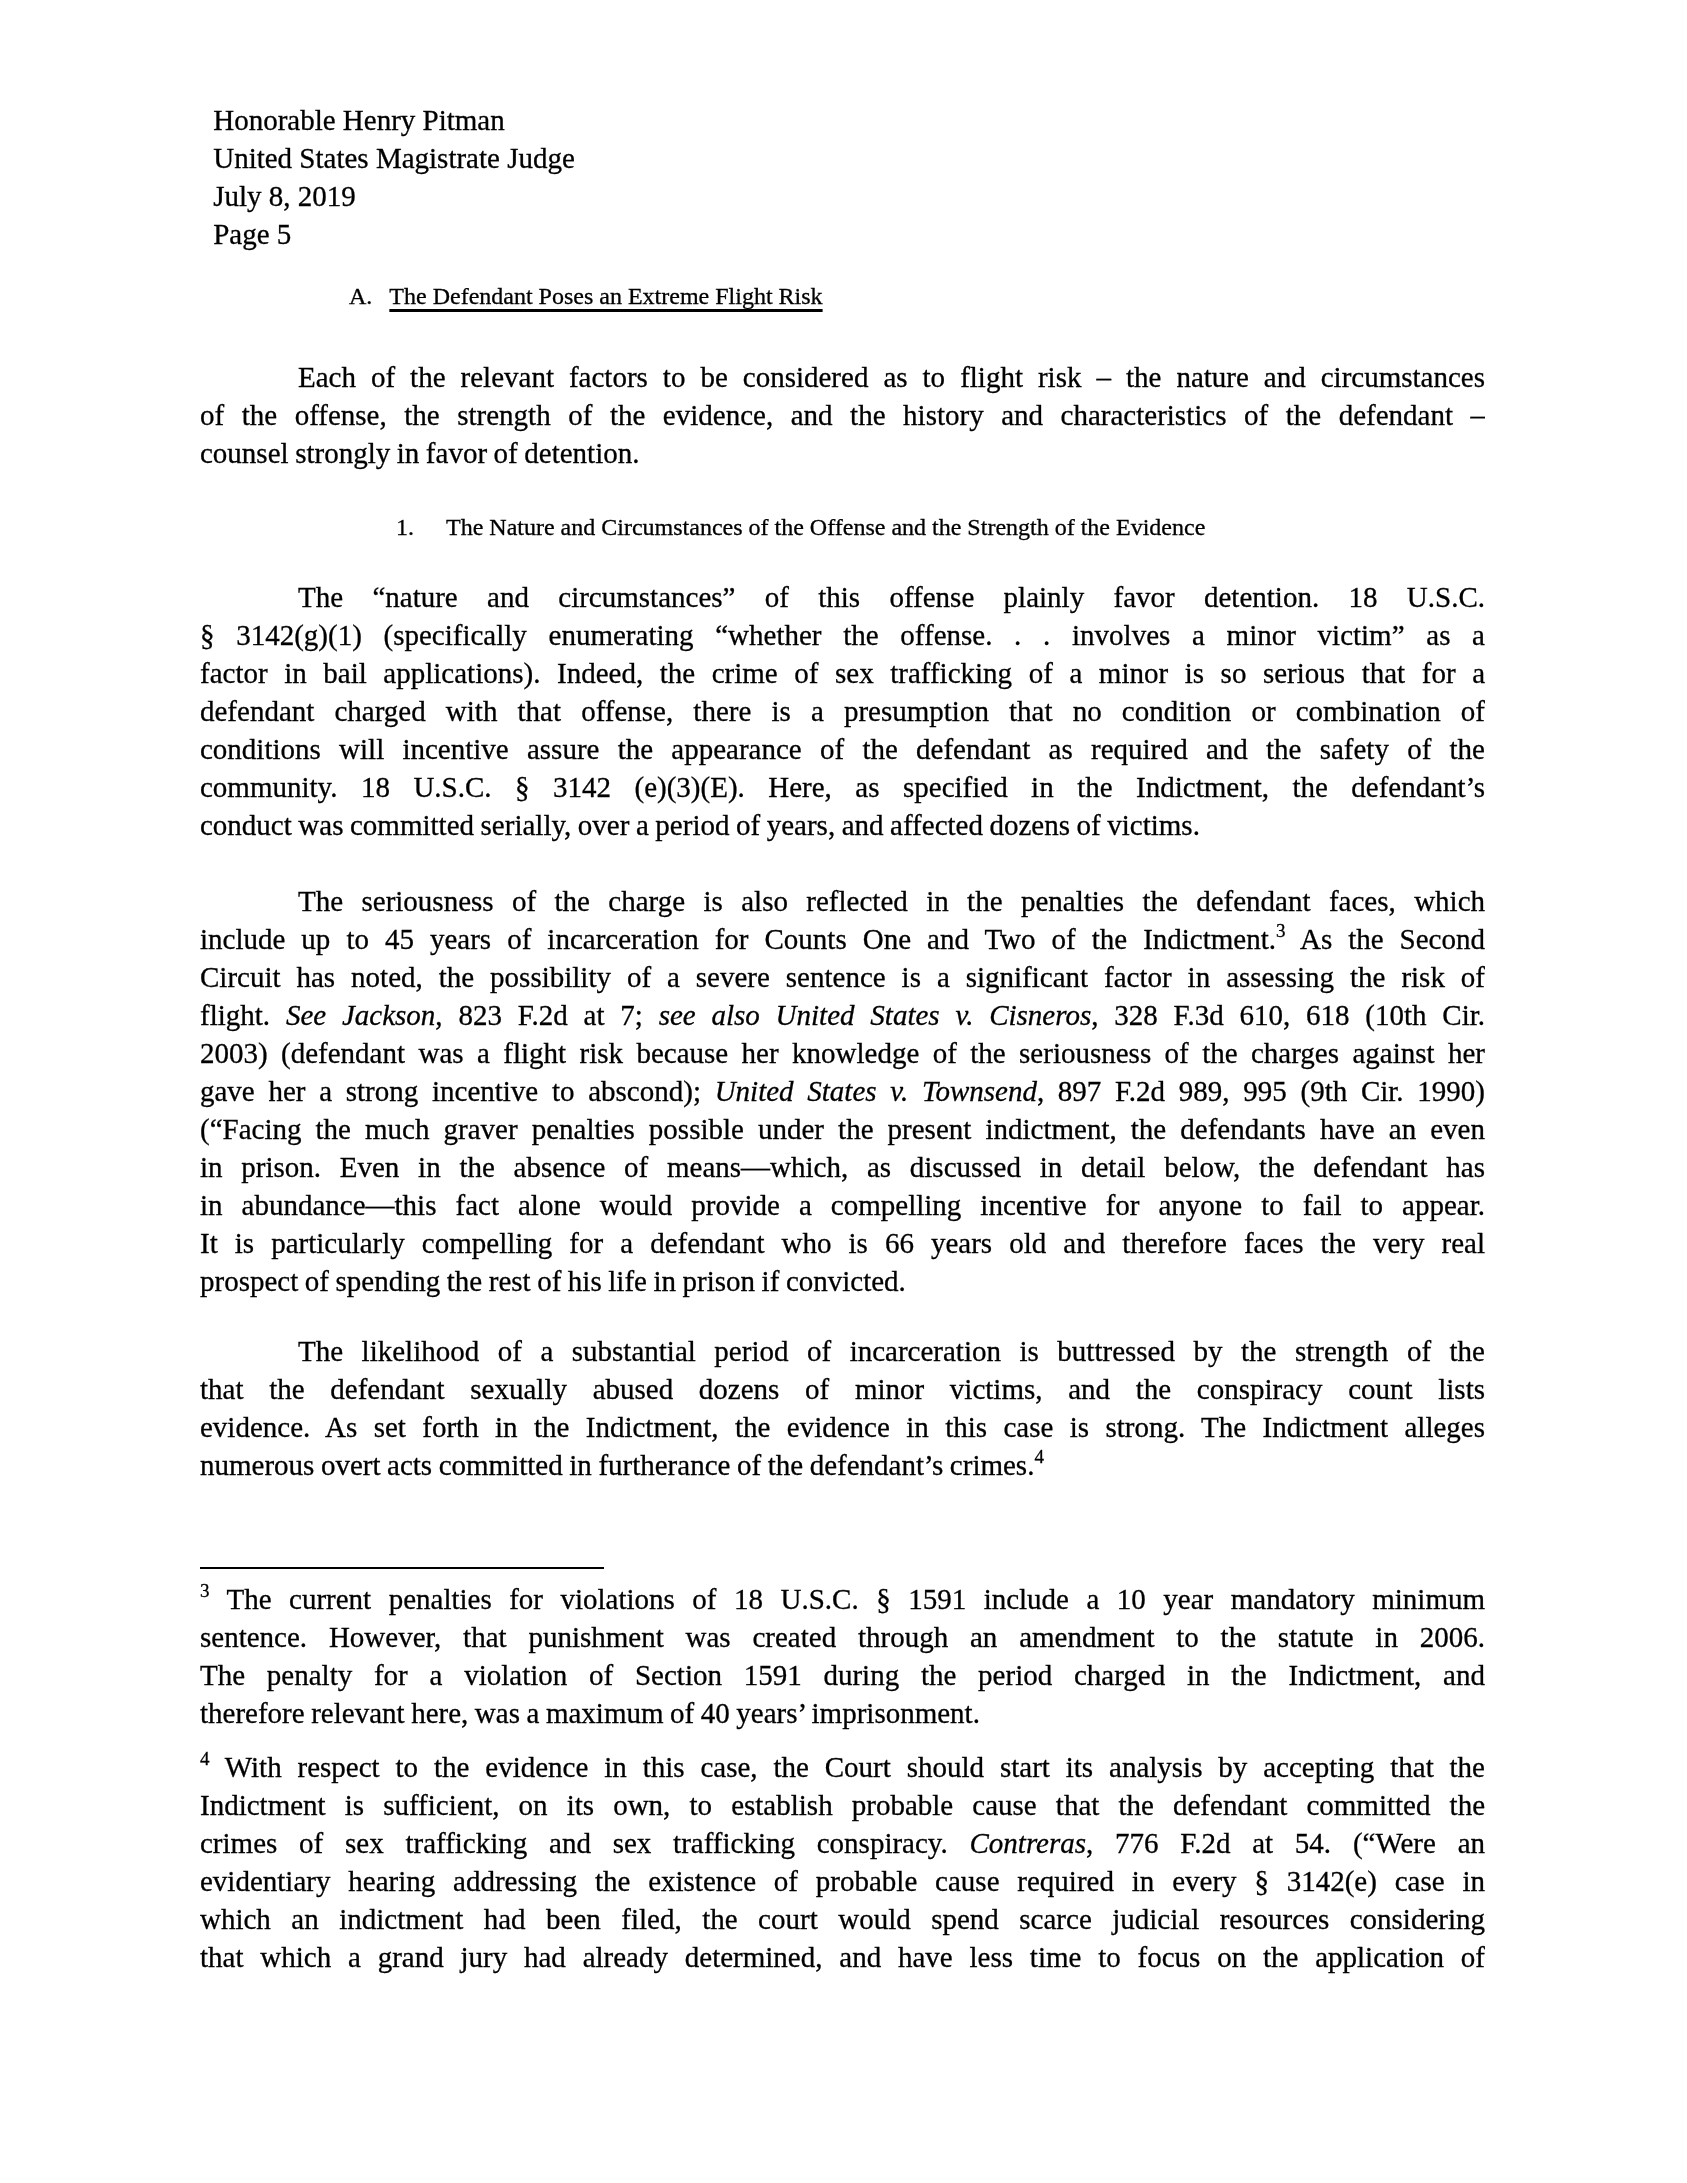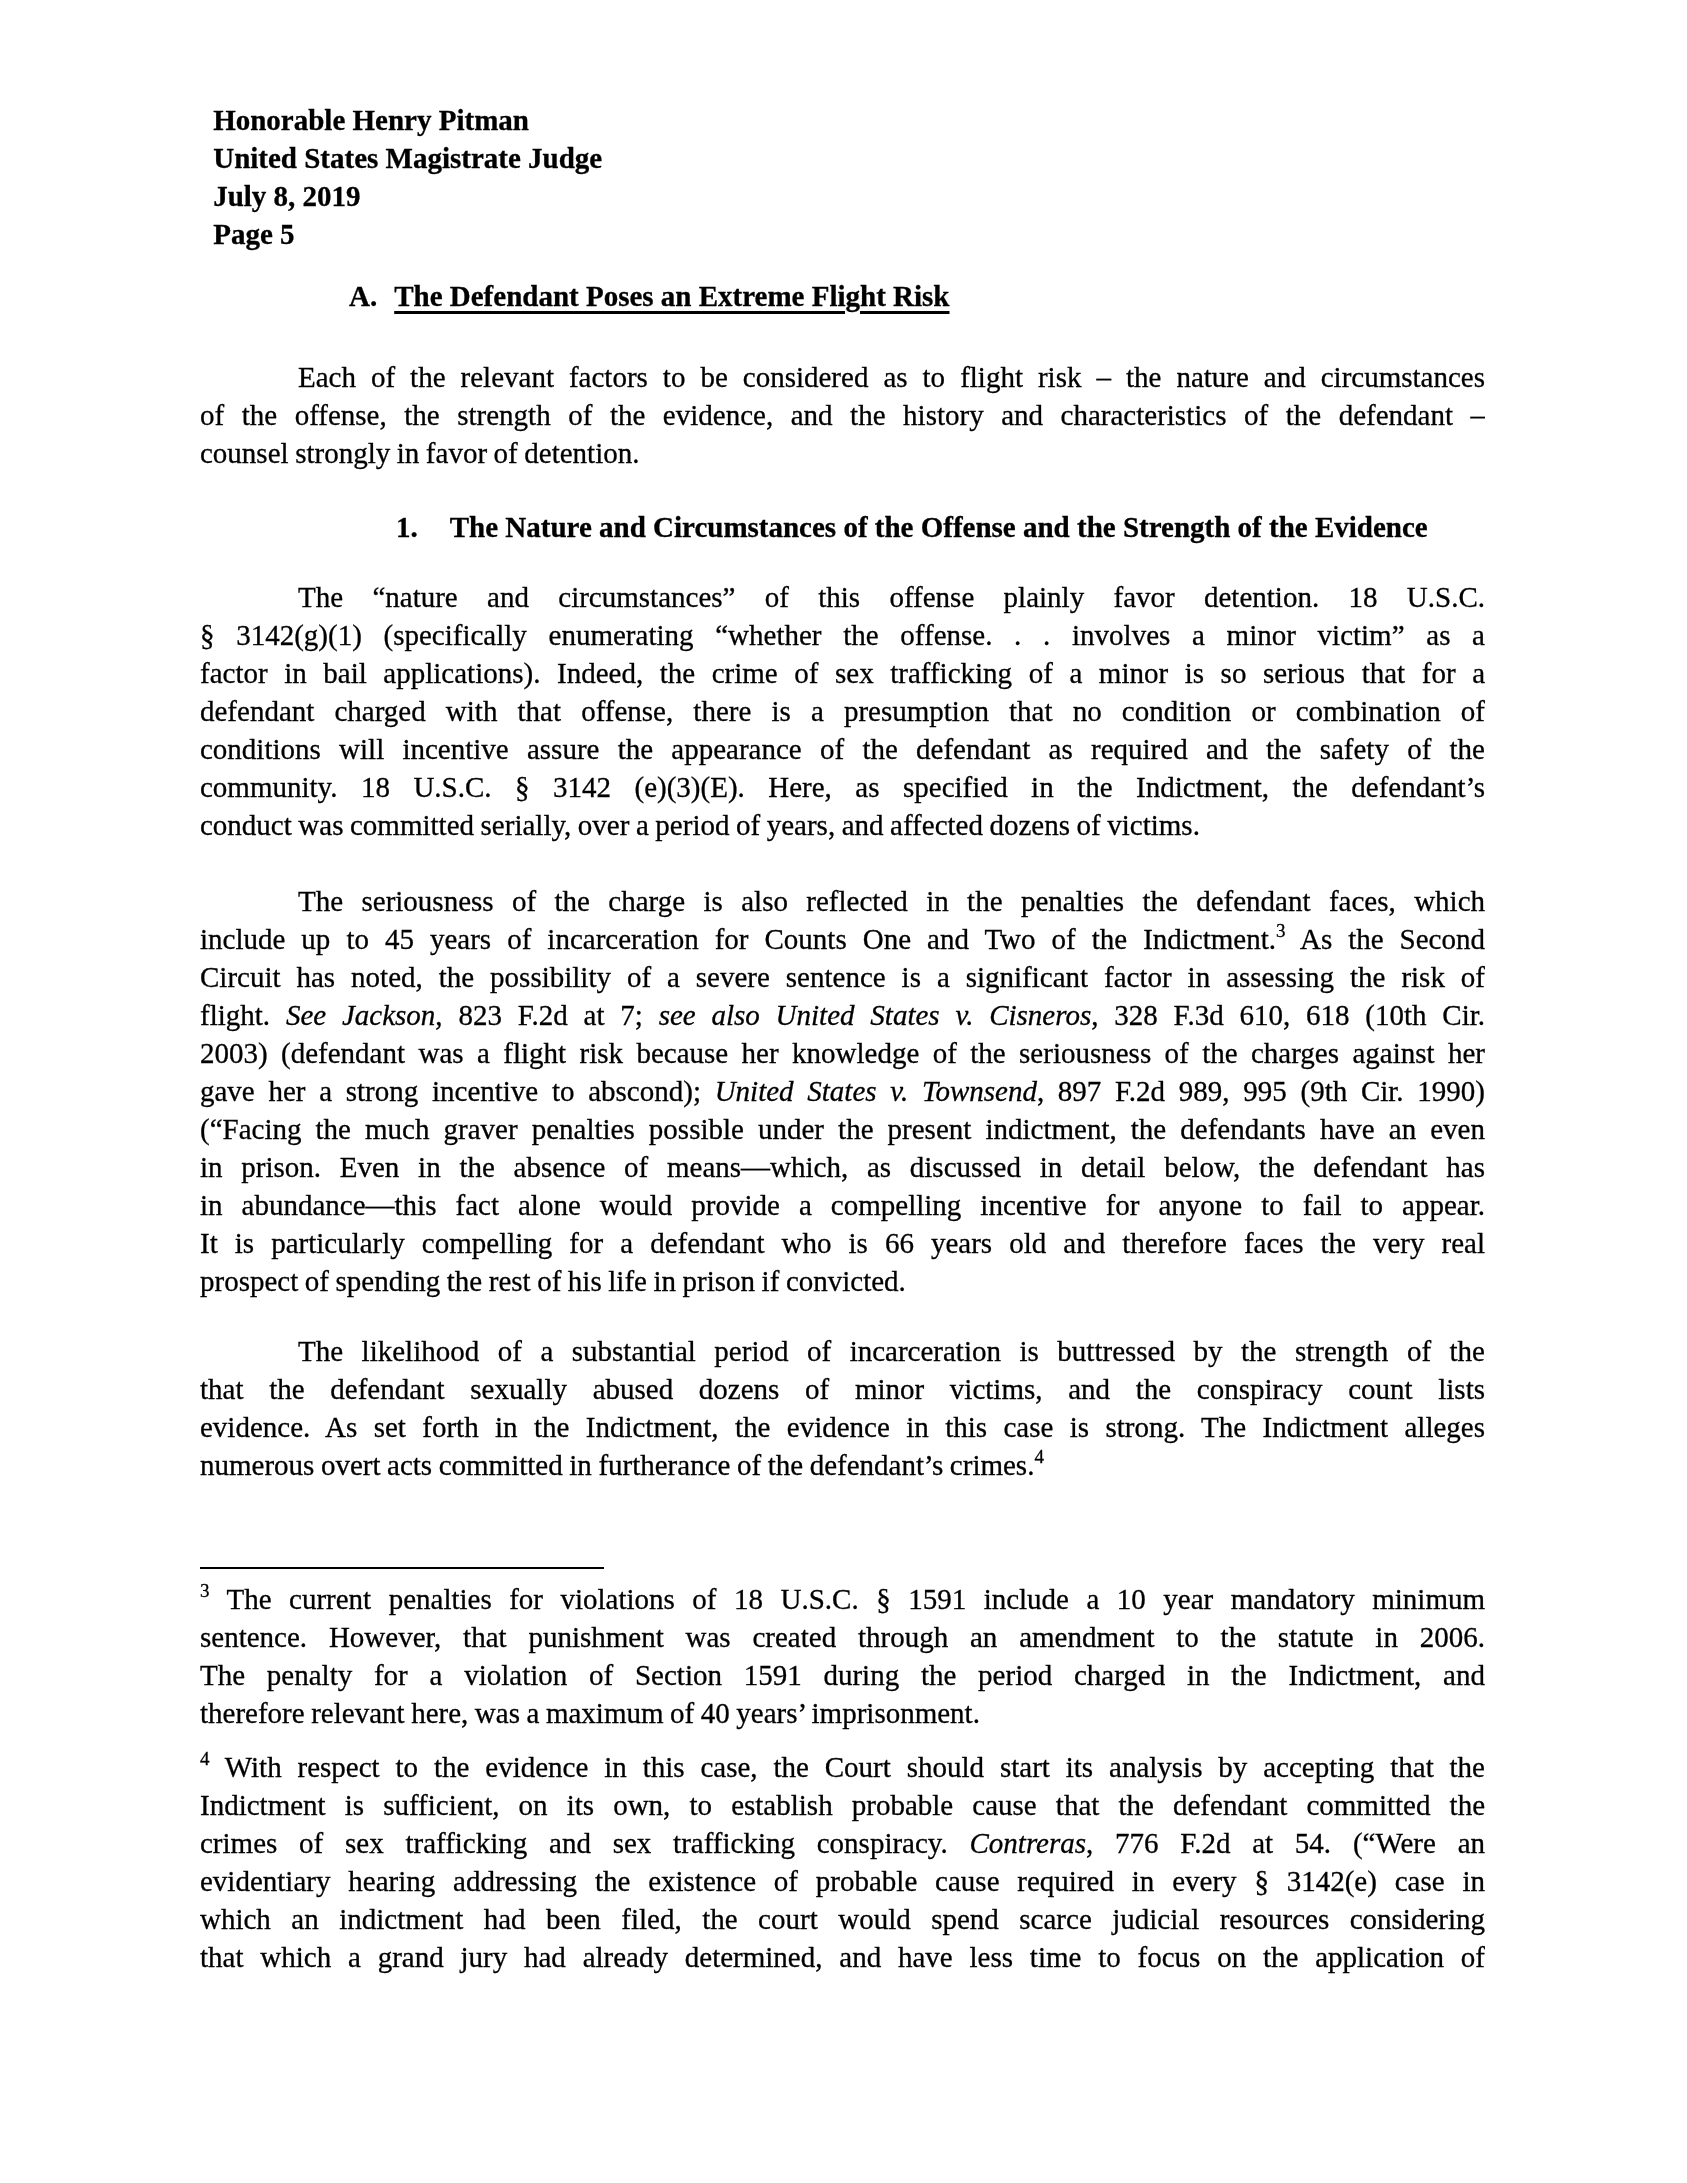--- a/index.html
+++ b/index.html
@@ -6,23 +6,23 @@
   .page{
     position:relative;
     width:1687px;height:2183px;
     background:#ffffff;color:#000;
     font-family:"Liberation Serif","DejaVu Serif",serif;
     box-sizing:border-box;
     padding:101px 202px 0 200px;
     overflow:hidden;
     -webkit-text-stroke:0.3px #000;
   }
-  .hdr{margin-left:13.2px;font-weight:bold;}
+  .hdr{margin-left:13.2px;}
   .hdr-line{font-size:29px;line-height:38px;white-space:nowrap;}
-  .heading{font-size:29px;line-height:38px;white-space:nowrap;font-weight:bold;}
+  .heading{font-size:24px;line-height:38px;white-space:nowrap;}
   .heading-a{margin-top:24px;margin-left:149px;}
   .heading-a .sec-label{margin-right:17px;}
   .heading-a .sec-title{
     text-decoration:underline;
     text-decoration-thickness:2.6px;
     text-underline-offset:5.3px;
   }
   .heading-one{margin-top:36px;margin-left:196px;}
   .heading-one .sec-label{margin-right:32px;}
   .para .line{

